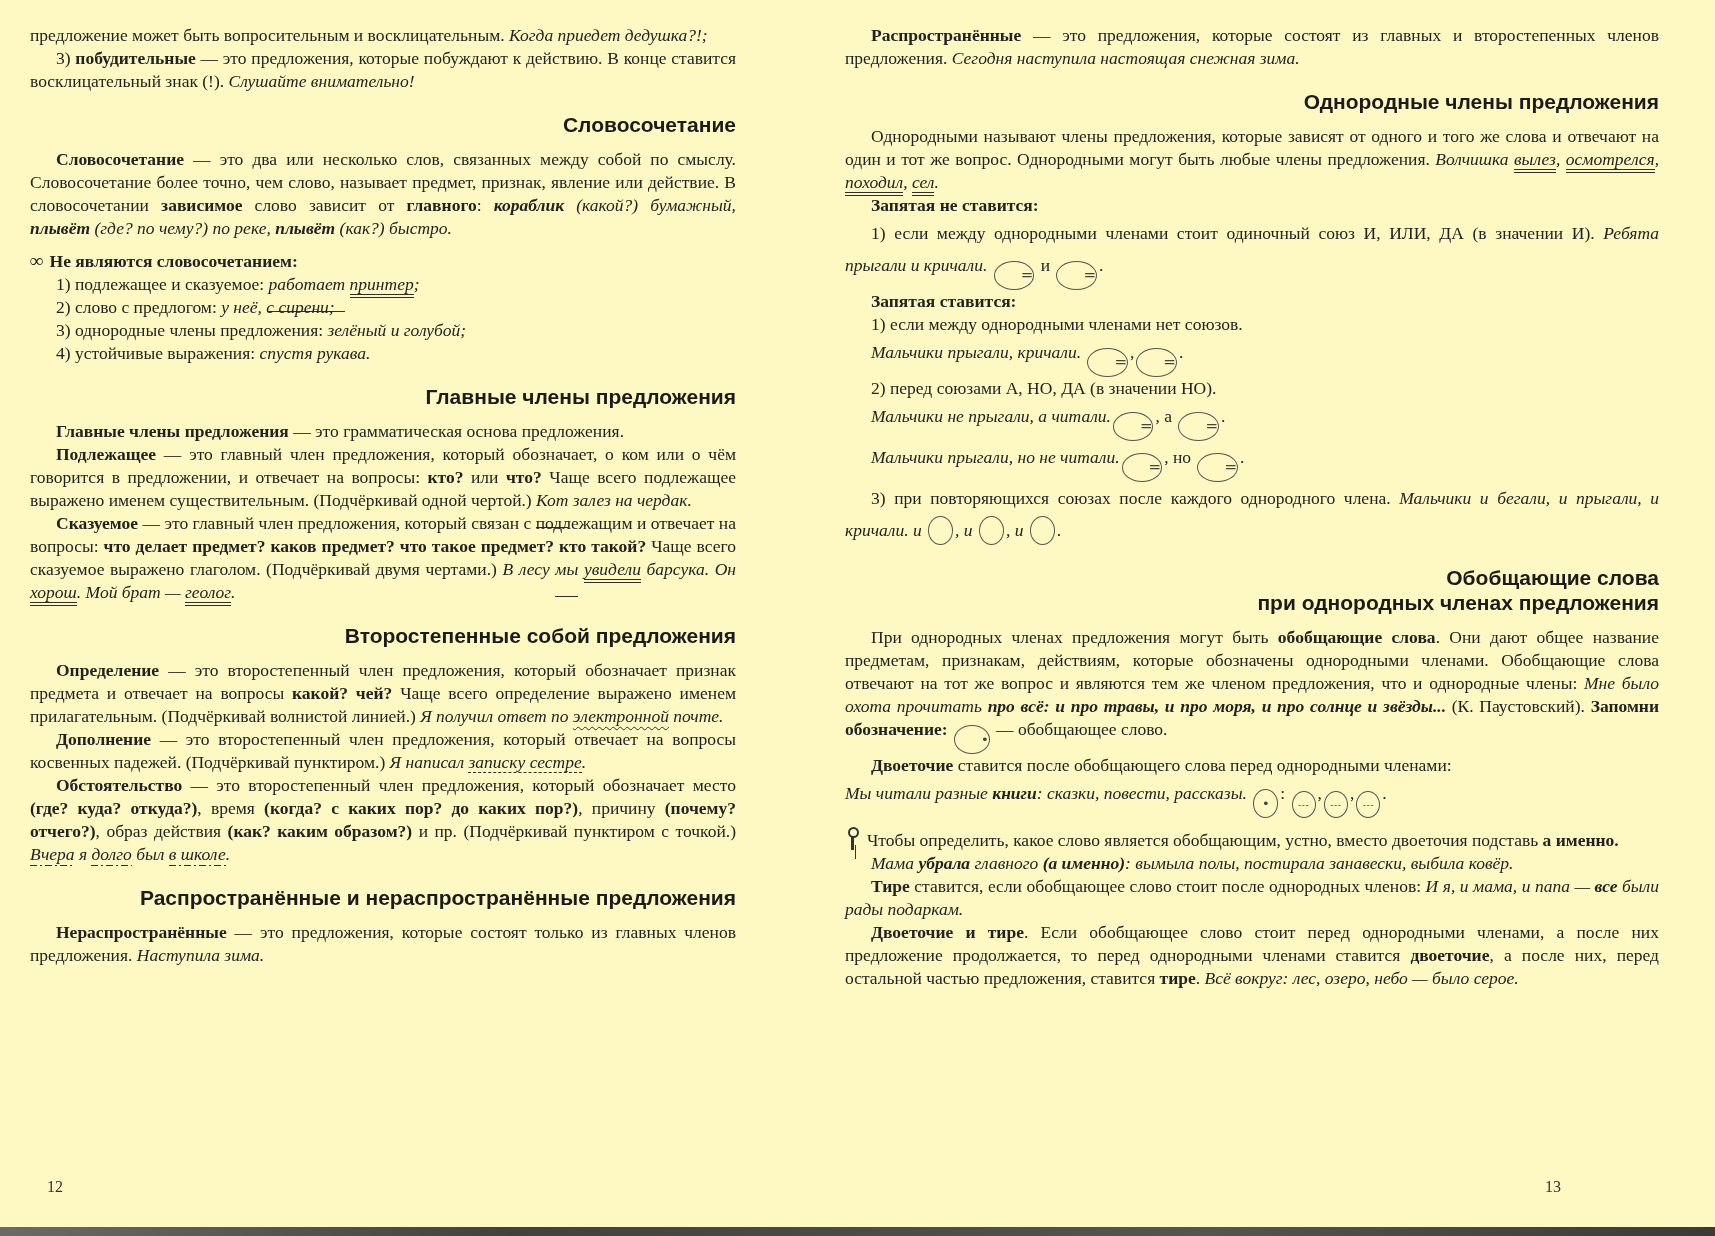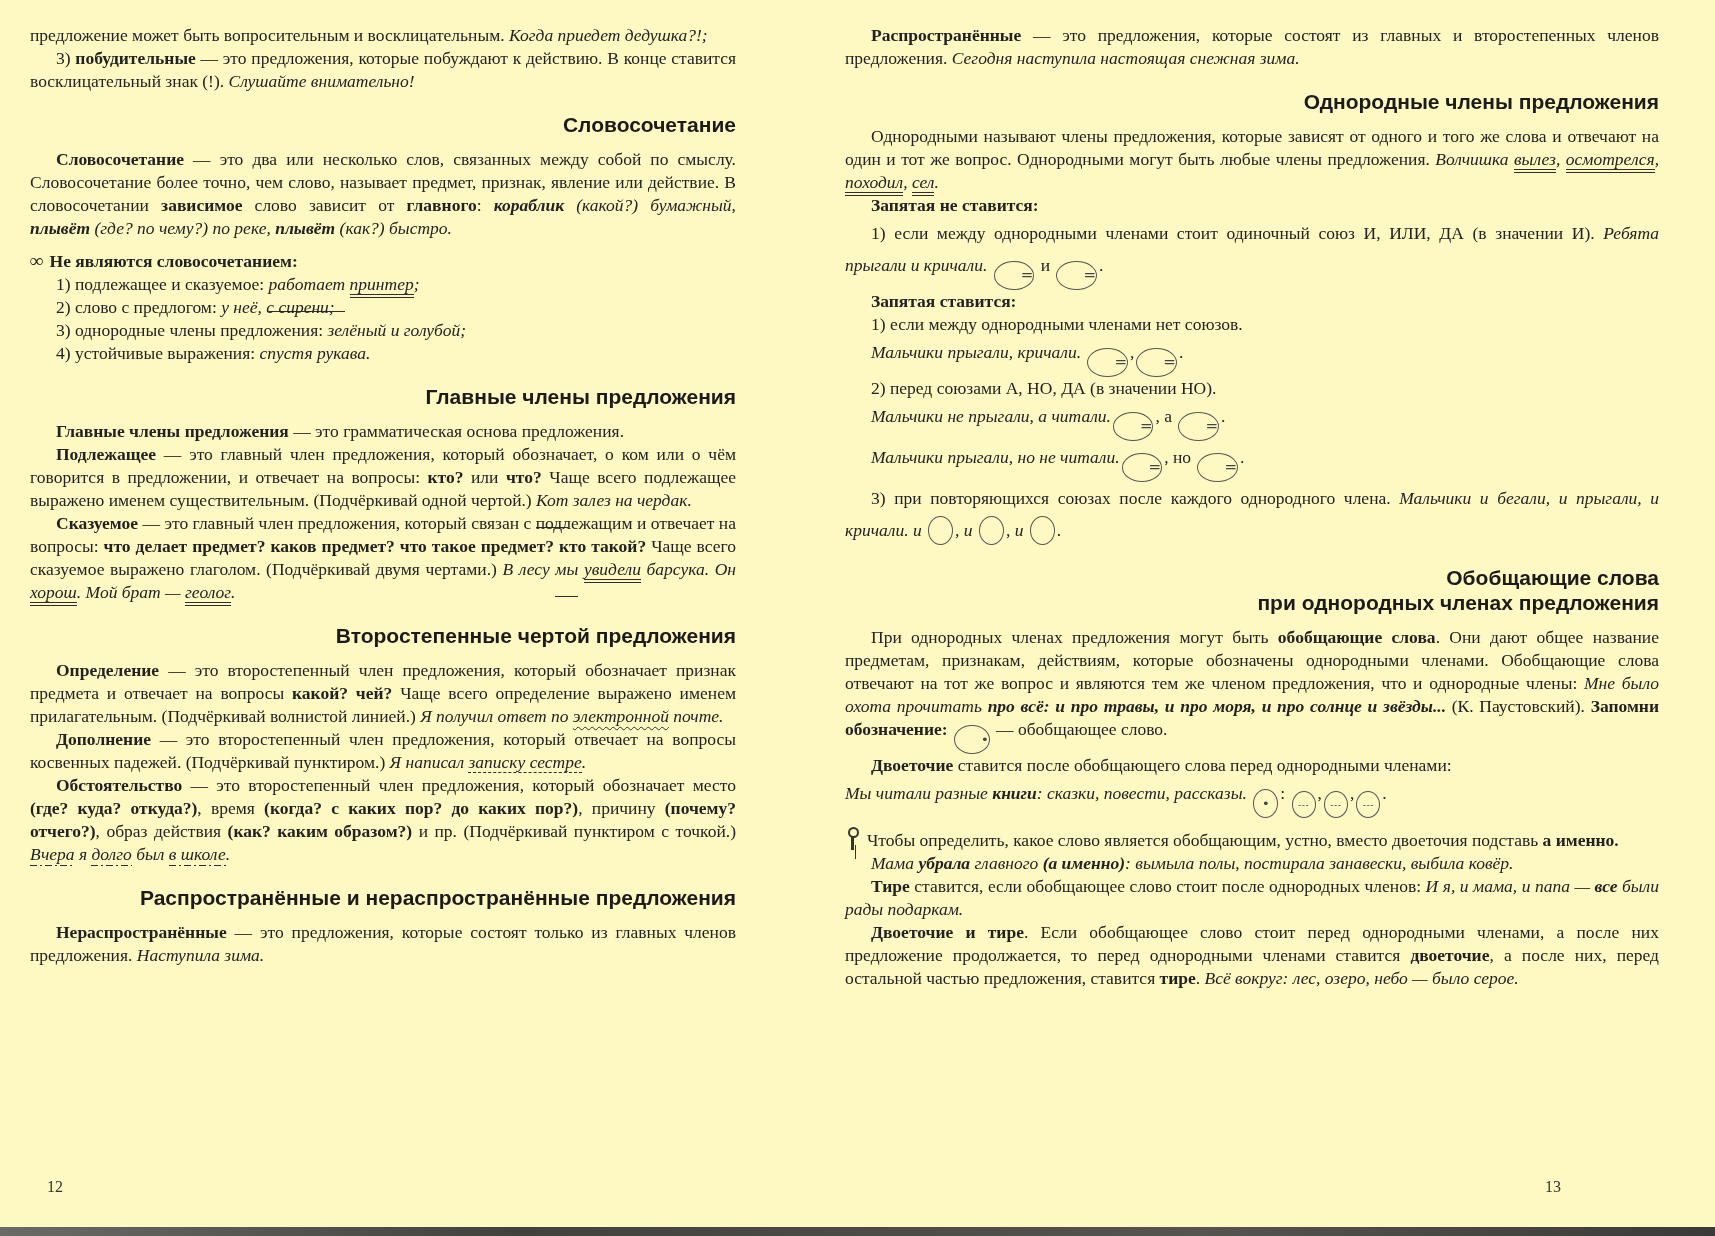--- a/index.html
+++ b/index.html
@@ -54,21 +54,21 @@
         <p class=""><span class="b">Словосочетание</span><span> — это два или несколько слов, связанных между собой по смыслу. Словосочетание более точно, чем слово, называет предмет, признак, явление или действие. В словосочетании </span><span class="b">зависимое</span><span> слово зависит от </span><span class="b">главного</span><span>: </span><span class="b i">кораблик </span><span class="i">(какой?) бумажный, </span><span class="b i">плывёт </span><span class="i">(где? по чему?) по реке, </span><span class="b i">плывёт </span><span class="i">(как?) быстро.</span></p>
         <p class="noind note"><span class="inf">∞</span><span class="b">Не являются словосочетанием:</span></p>
         <p class=""><span>1) подлежащее и сказуемое: </span><span class="i u1">работает</span><span> </span><span class="i u2">принтер</span><span class="i">;</span></p>
         <p class=""><span>2) слово с предлогом: </span><span class="i">у неё, с сирени;</span></p>
         <p class=""><span>3) однородные члены предложения: </span><span class="i">зелёный и голубой;</span></p>
         <p class=""><span>4) устойчивые выражения: </span><span class="i">спустя рукава.</span></p>
         <div class="hd">Главные члены предложения</div>
         <p class=""><span class="b">Главные члены предложения</span><span> — это грамматическая основа предложения.</span></p>
         <p class=""><span class="b">Подлежащее</span><span> — это главный член предложения, который обозначает, о ком или о чём говорится в предложении, и отвечает на вопросы: </span><span class="b">кто?</span><span> или </span><span class="b">что?</span><span> Чаще всего подлежащее выражено именем существительным. (Подчёркивай одной чертой.) </span><span class="i u1">Кот</span><span class="i"> залез на чердак.</span></p>
         <p class=""><span class="b">Сказуемое</span><span> — это главный член предложения, который связан с подлежащим и отвечает на вопросы: </span><span class="b">что делает предмет? каков предмет? что такое предмет? кто такой?</span><span> Чаще всего сказуемое выражено глаголом. (Подчёркивай двумя чертами.) </span><span class="i">В лесу </span><span class="i u1">мы</span><span class="i"> </span><span class="i u2">увидели</span><span class="i"> барсука. Он </span><span class="i u2">хорош</span><span class="i">. Мой брат — </span><span class="i u2">геолог</span><span class="i">.</span></p>
-        <div class="hd">Второстепенные чертой предложения</div>
+        <div class="hd">Второстепенные собой предложения</div>
         <p class=""><span class="b">Определение</span><span> — это второстепенный член предложения, который обозначает признак предмета и отвечает на вопросы </span><span class="b">какой? чей?</span><span> Чаще всего определение выражено именем прилагательным. (Подчёркивай волнистой линией.) </span><span class="i">Я получил ответ по </span><span class="i uw">электронной</span><span class="i"> почте.</span></p>
         <p class=""><span class="b">Дополнение</span><span> — это второстепенный член предложения, который отвечает на вопросы косвенных падежей. (Подчёркивай пунктиром.) </span><span class="i">Я написал </span><span class="i ud">записку сестре</span><span class="i">.</span></p>
         <p class=""><span class="b">Обстоятельство</span><span> — это второстепенный член предложения, который обозначает место </span><span class="b">(где? куда? откуда?)</span><span>, время </span><span class="b">(когда? с каких пор? до каких пор?)</span><span>, причину </span><span class="b">(почему? отчего?)</span><span>, образ действия </span><span class="b">(как? каким образом?)</span><span> и пр. (Подчёркивай пунктиром с точкой.) </span><span class="i udd">Вчера</span><span class="i"> я </span><span class="i udd">долго</span><span class="i"> был </span><span class="i udd">в школе</span><span class="i">.</span></p>
         <div class="hd">Распространённые и нераспространённые предложения</div>
         <p class=""><span class="b">Нераспространённые</span><span> — это предложения, которые состоят только из главных членов предложения. </span><span class="i">Наступила зима.</span></p>
       </div>
   </div>
   <div class="page page-right">
     <div class="page-body" id="page-1">
         <p class=""><span class="b">Распространённые</span><span> — это предложения, которые состоят из главных и второстепенных членов предложения. </span><span class="i">Сегодня наступила настоящая снежная зима.</span></p>

